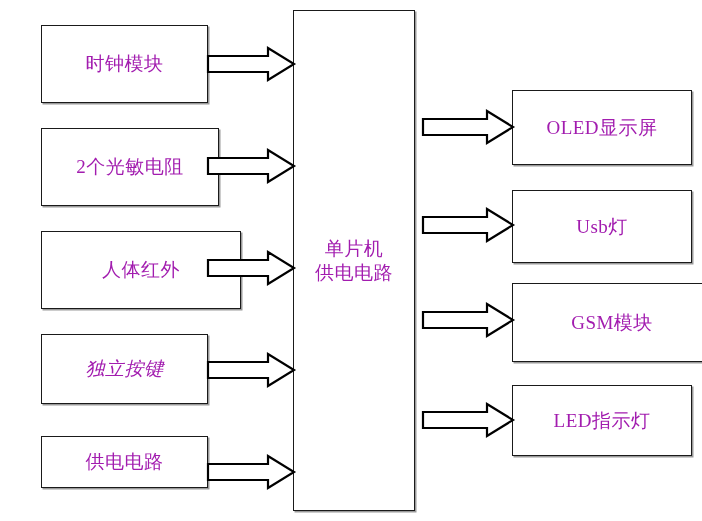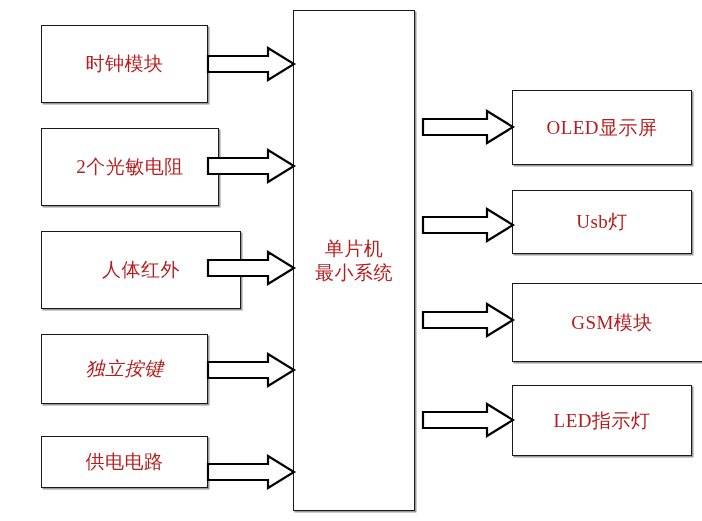--- a/index.html
+++ b/index.html
@@ -20,21 +20,21 @@
   .block {
     position: absolute;
     box-sizing: border-box;
     background: #ffffff;
     border: 1px solid #1a1a1a;
     box-shadow: 1.5px 1.5px 0 0 #9a9a9a;
     display: flex;
     align-items: center;
     justify-content: center;
     text-align: center;
-    color: #b91c1c;
+    color: #a21caf;
     line-height: 1.25;
     font-size: 19px;
     letter-spacing: 0.5px;
   }
   .block .label {
     display: block;
     white-space: pre-line;
   }
   .block.center {
     font-size: 19px;
@@ -65,26 +65,26 @@
         <span class="label">人体红外</span>
       </div>
       <div class="block" style="left: 41px; top: 334px; width: 167px; height: 70px; font-style: italic;">
         <span class="label">独立按键</span>
       </div>
       <div class="block" style="left: 41px; top: 436px; width: 167px; height: 52px;">
         <span class="label">供电电路</span>
       </div>
       <div class="block center" style="left: 293px; top: 10px; width: 122px; height: 501px;">
         <span class="label">单片机
-最小系统</span>
+供电电路</span>
       </div>
       <div class="block" style="left: 512px; top: 90px; width: 180px; height: 75px;">
         <span class="label">OLED显示屏</span>
       </div>
-      <div class="block" style="left: 512px; top: 190px; width: 180px; height: 64px;">
+      <div class="block" style="left: 512px; top: 190px; width: 180px; height: 73px;">
         <span class="label">Usb灯</span>
       </div>
       <div class="block" style="left: 512px; top: 283px; width: 200px; height: 79px;">
         <span class="label">GSM模块</span>
       </div>
       <div class="block" style="left: 512px; top: 385px; width: 180px; height: 71px; align-items: center;">
         <span class="label">LED指示灯</span>
       </div>
     </div>
   <div id="arrows-layer">

